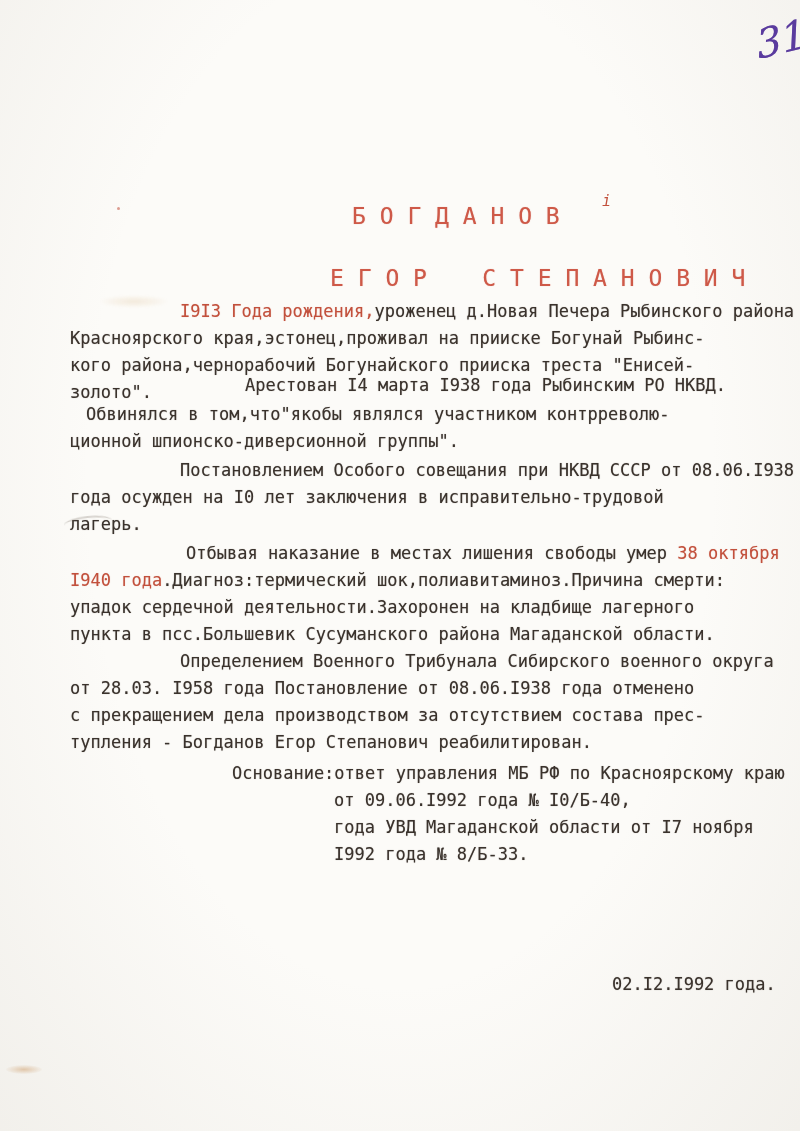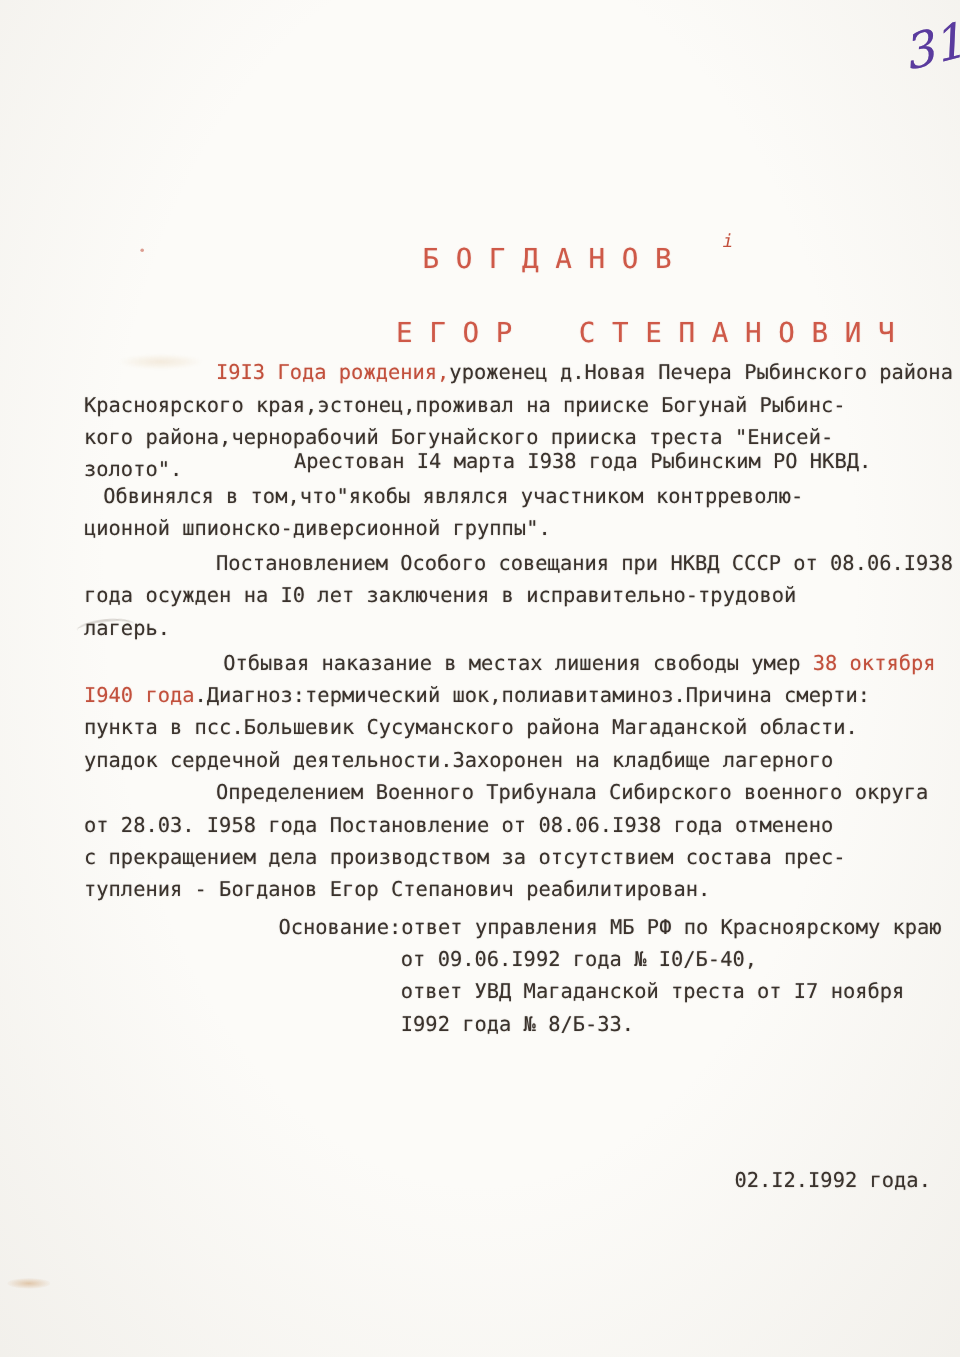--- a/index.html
+++ b/index.html
@@ -134,35 +134,35 @@
 
   <div class="para p-sent">
     <div class="line">Постановлением Особого совещания при НКВД СССР от 08.06.I938</div>
     <div class="line">года осужден на I0 лет заключения в исправительно-трудовой</div>
     <div class="line">лагерь.</div>
   </div>
 
   <div class="para p-death">
     <div class="line"><span>Отбывая наказание в местах лишения свободы умер </span><span class="red">38 октября</span></div>
     <div class="line"><span class="red">I940 года</span><span>.Диагноз:термический шок,полиавитаминоз.Причина смерти:</span></div>
+    <div class="line">упадок сердечной деятельности.Захоронен на кладбище лагерного</div>
     <div class="line">пункта в псс.Большевик Сусуманского района Магаданской области.</div>
-    <div class="line">упадок сердечной деятельности.Захоронен на кладбище лагерного</div>
   </div>
 
   <div class="para p-rehab">
     <div class="line">Определением Военного Трибунала Сибирского военного округа</div>
     <div class="line">от 28.03. I958 года Постановление от 08.06.I938 года отменено</div>
     <div class="line">с прекращением дела производством за отсутствием состава прес-</div>
     <div class="line">тупления - Богданов Егор Степанович реабилитирован.</div>
   </div>
 
   <div class="para p-basis">
     <div class="line">Основание:ответ управления МБ РФ по Красноярскому краю</div>
     <div class="line hang">от 09.06.I992 года № I0/Б-40,</div>
-    <div class="line hang">ответ УВД Магаданской треста от I7 ноября</div>
+    <div class="line hang">года УВД Магаданской области от I7 ноября</div>
     <div class="line hang">I992 года № 8/Б-33.</div>
   </div>
 
   <div class="para p-date">02.I2.I992 года.</div>
 
   <div class="artifact smudge-tan"></div>
   <div class="artifact pencil-tilde"></div>
   <div class="artifact red-speck"></div>
   <div class="artifact bottom-stain"></div>
 

